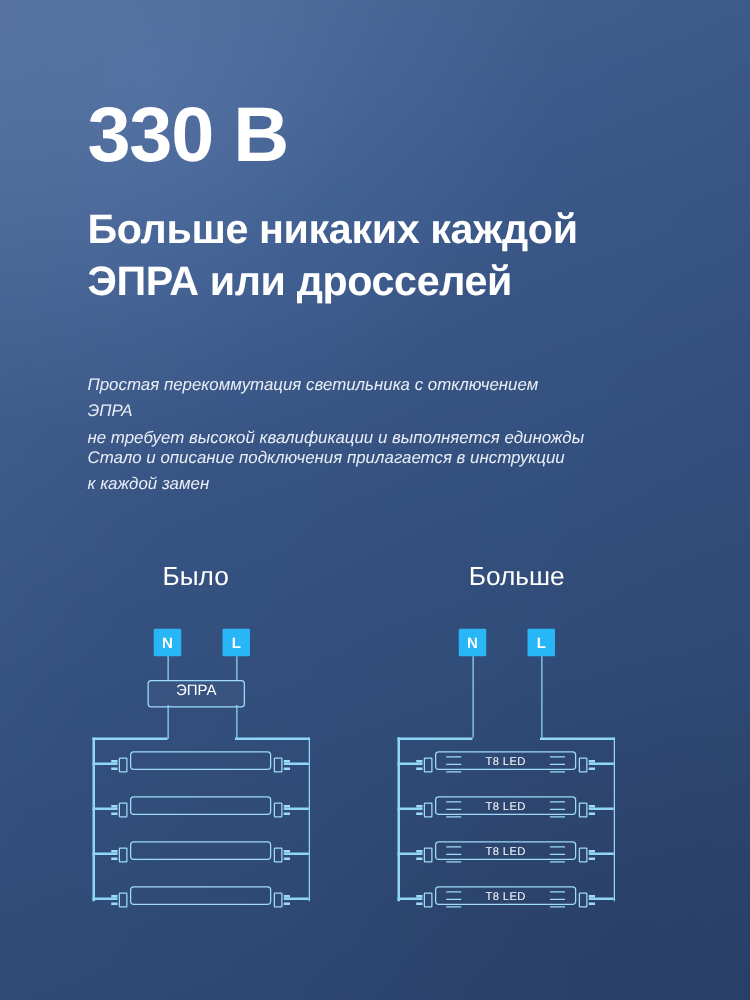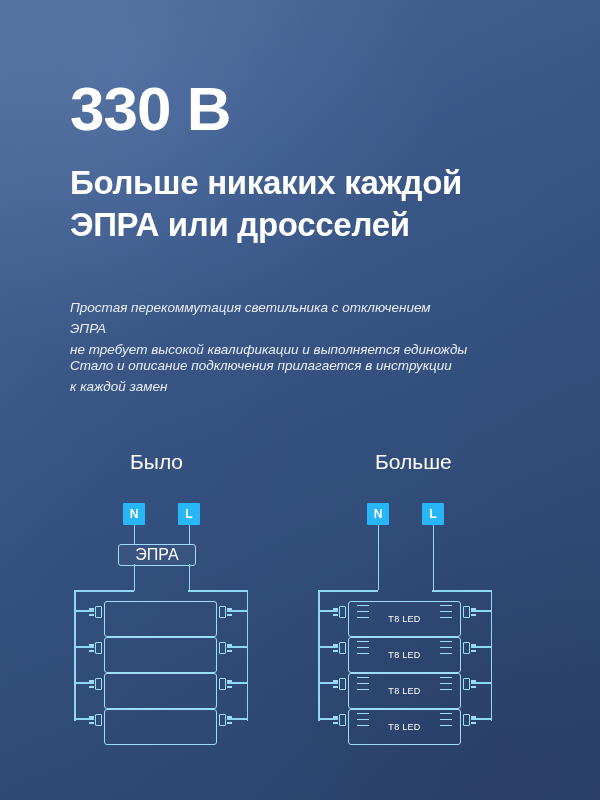--- a/index.html
+++ b/index.html
@@ -96,31 +96,31 @@
     background: #8fd6f7;
   }
   .wire.v { width: 1.5px; }
   .wire.h { height: 1.5px; }
 
   .epra-box {
     position: absolute;
     border: 1.5px solid #9fdcf8;
     border-radius: 3px;
     color: #ffffff;
-    font-size: 16px;
+    font-size: 12px;
     display: flex;
-    align-items: center;
+    align-items: flex-start;
     justify-content: center;
     background: rgba(255,255,255,0.03);
   }
 
   
   .lamp {
     position: absolute;
-    height: 36px;
+    height: 15px;
     border: 1.5px solid #9fdcf8;
     border-radius: 3px;
     box-sizing: border-box;
     display: flex;
     align-items: center;
     justify-content: center;
     color: #ffffff;
     font-size: 9px;
     letter-spacing: 0.3px;
   }

